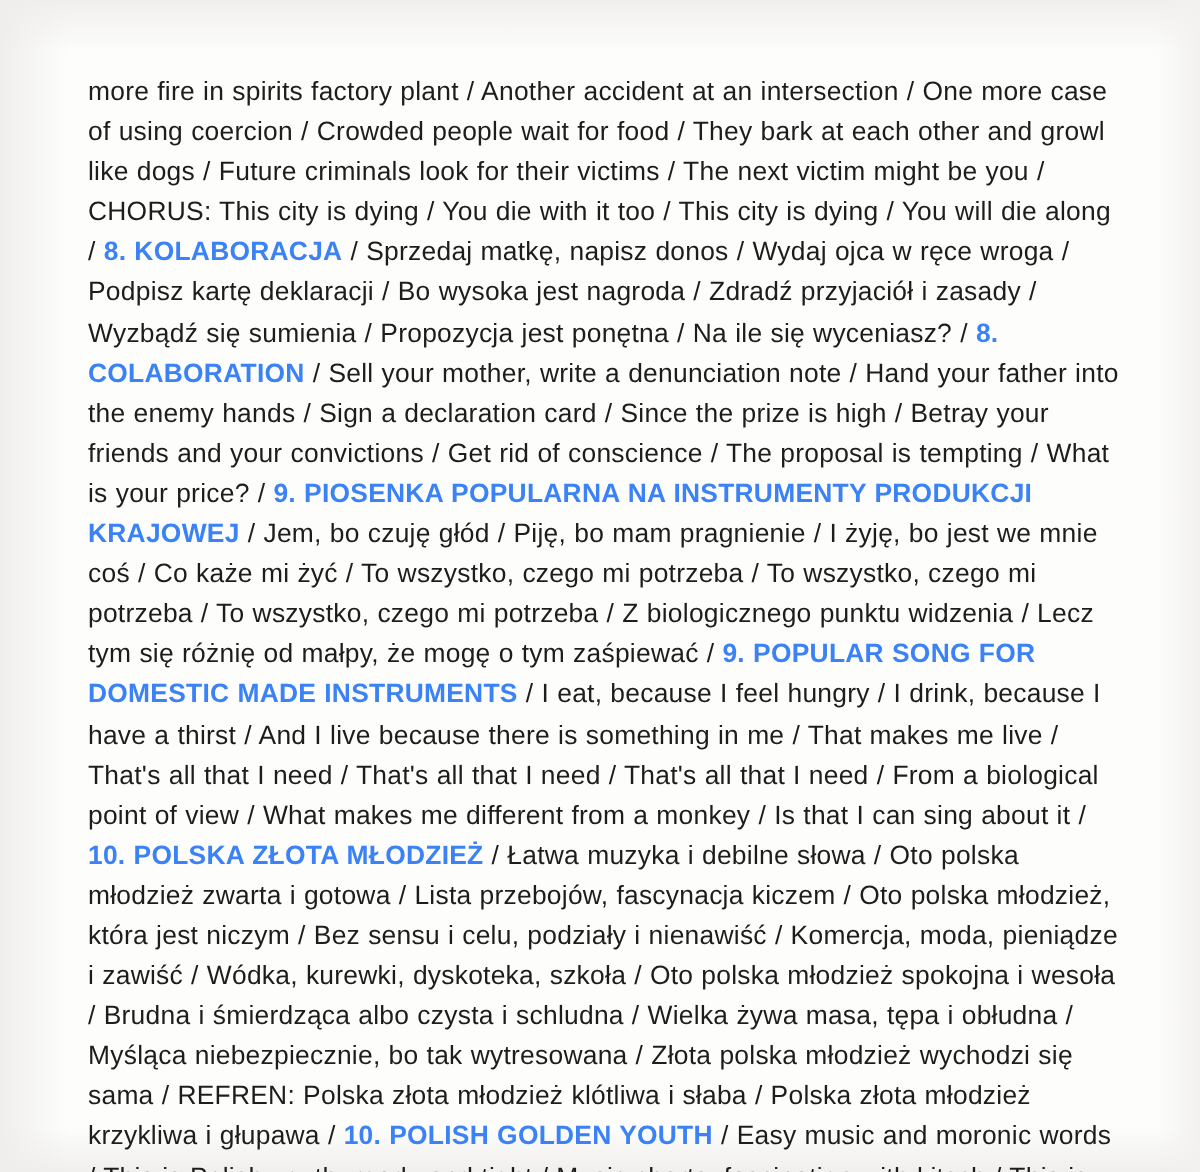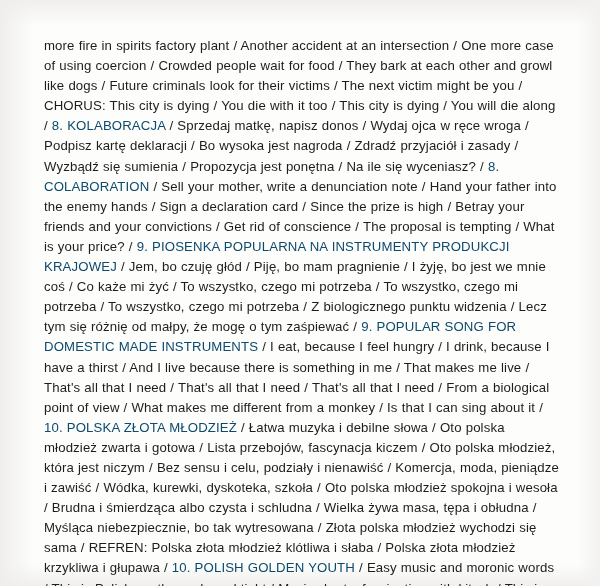--- a/index.html
+++ b/index.html
@@ -37,22 +37,22 @@
     top: 36px;
     width: 516px;
     font-size: 13.2px;
     line-height: 20.1px;
     color: #1d1d1b;
     text-align: left;
     letter-spacing: 0.01em;
     word-spacing: 0.02em;
   }
   .hl {
-    color: #0c4a6e;
-    font-weight: normal;
+    color: #3b82f6;
+    font-weight: bold;
   }
 </style>
 </head>
 <body>
 
 <div id="page">
   <div id="liner-text"><span>more fire in spirits factory plant / Another accident at an intersection / One more case of using coercion / Crowded people wait for food / They bark at each other and growl like dogs / Future criminals look for their victims / The next victim might be you / CHORUS: This city is dying / You die with it too / This city is dying / You will die along / </span><span class="hl">8. KOLABORACJA</span><span> / Sprzedaj matkę, napisz donos / Wydaj ojca w ręce wroga / Podpisz kartę deklaracji / Bo wysoka jest nagroda / Zdradź przyjaciół i zasady / Wyzbądź się sumienia / Propozycja jest ponętna / Na ile się wyceniasz? / </span><span class="hl">8. COLABORATION</span><span> / Sell your mother, write a denunciation note / Hand your father into the enemy hands / Sign a declaration card / Since the prize is high / Betray your friends and your convictions / Get rid of conscience / The proposal is tempting / What is your price? / </span><span class="hl">9. PIOSENKA POPULARNA NA INSTRUMENTY PRODUKCJI KRAJOWEJ</span><span> / Jem, bo czuję głód / Piję, bo mam pragnienie / I żyję, bo jest we mnie coś / Co każe mi żyć / To wszystko, czego mi potrzeba / To wszystko, czego mi potrzeba / To wszystko, czego mi potrzeba / Z biologicznego punktu widzenia / Lecz tym się różnię od małpy, że mogę o tym zaśpiewać / </span><span class="hl">9. POPULAR SONG FOR DOMESTIC MADE INSTRUMENTS</span><span> / I eat, because I feel hungry / I drink, because I have a thirst / And I live because there is something in me / That makes me live / That's all that I need / That's  all that I need / That's all that I need / From a biological point of view / What makes me different from a monkey / Is that I can sing about it / </span><span class="hl">10. POLSKA ZŁOTA MŁODZIEŻ</span><span> / Łatwa muzyka i debilne słowa / Oto polska młodzież zwarta i gotowa / Lista przebojów, fascynacja kiczem / Oto polska młodzież, która jest niczym / Bez sensu i celu, podziały i nienawiść / Komercja, moda, pieniądze i zawiść / Wódka, kurewki, dyskoteka, szkoła / Oto polska młodzież spokojna i wesoła / Brudna i śmierdząca albo czysta i schludna / Wielka żywa masa, tępa i obłudna / Myśląca niebezpiecznie, bo tak wytresowana / Złota polska młodzież wychodzi się sama / REFREN: Polska złota młodzież klótliwa i słaba / Polska złota młodzież krzykliwa i głupawa / </span><span class="hl">10. POLISH GOLDEN YOUTH</span><span> / Easy music and moronic words / This is Polish youth, ready and tight / Music charts, fascination with kitsch / This is Polish</span></div>
 </div>
 
 </body></html>

